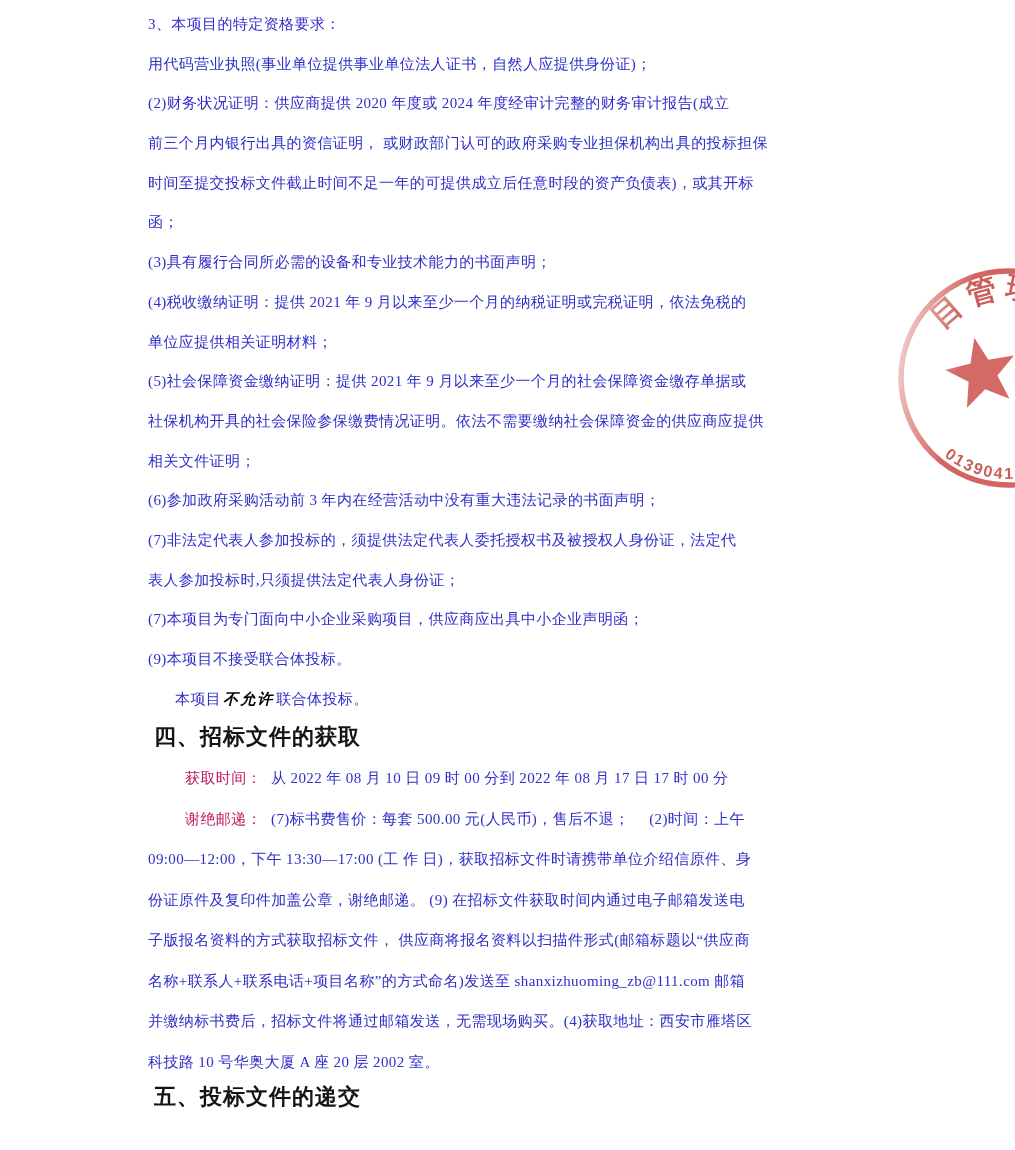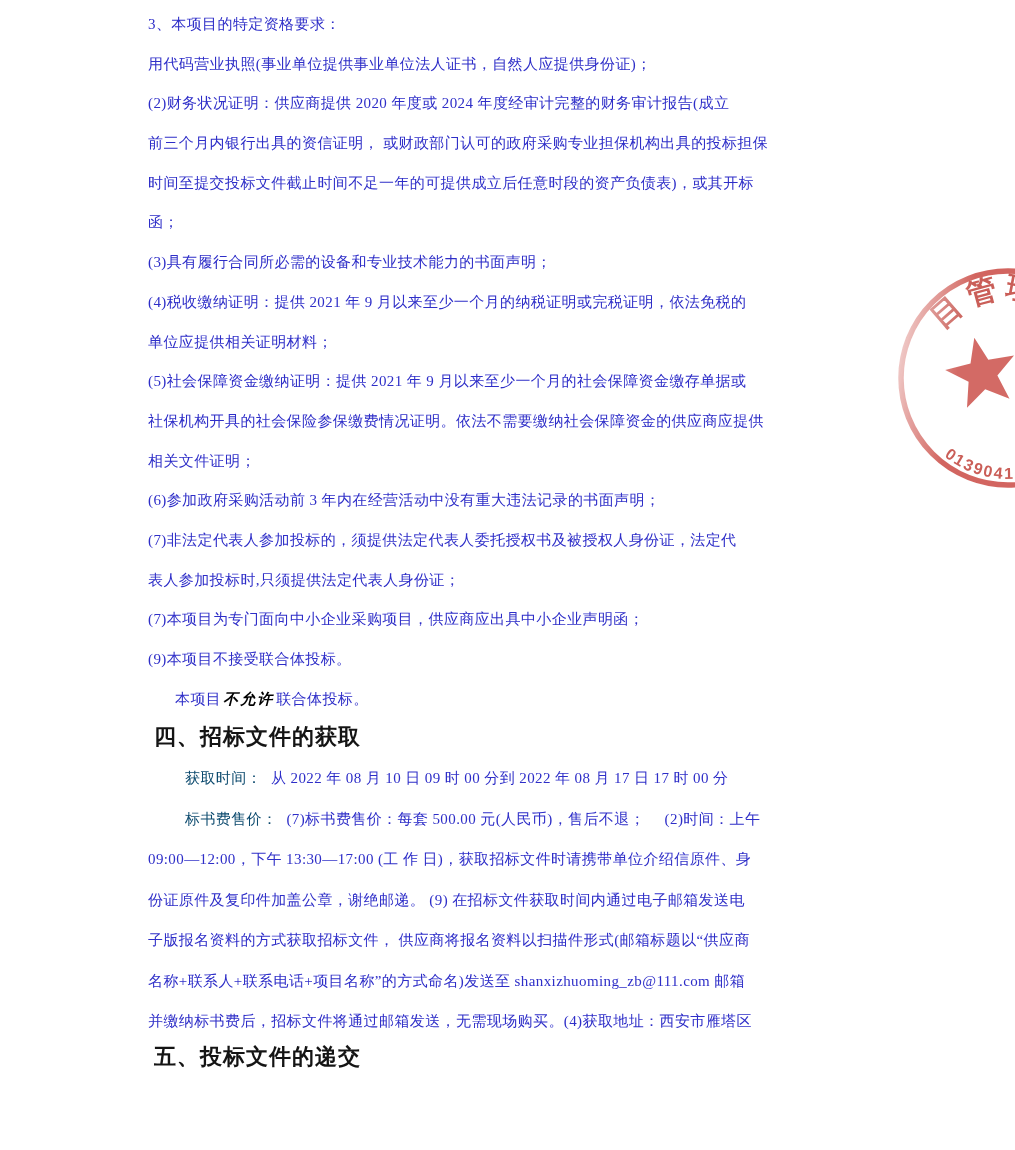--- a/index.html
+++ b/index.html
@@ -18,21 +18,21 @@
   .line{
     line-height:39.7px;
     height:39.7px;
     white-space:nowrap;
     font-size:15px;
     letter-spacing:0.4px;
     color:#2e2ec8;
   }
   .sec4 .line{line-height:40.5px;height:40.5px;}
   .blue{color:#2e2ec8;}
-  .label{color:#0c4a6e;}
+  .label{color:#be185d;}
   .ind{padding-left:37px;}
   .note{padding-left:27px;}
   .emph{
     font-style:italic;
     font-weight:bold;
     letter-spacing:2px;
     padding:0 2px;
     color:#000000;
   }
   .gap{padding-left:9px;}
@@ -102,34 +102,35 @@
       <div class="line blue">(9)本项目不接受联合体投标。</div>
     </section>
 
   <div class="line blue note"><span>本项目</span><em class="emph">不允许</em><span>联合体投标。</span></div>
 
   <h2 class="heading h4">四、招标文件的获取</h2>
 
   <section class="sec4">
     <div class="line"><span class="label ind">获取时间：</span><span class="blue gap">从 2022 年 08 月 10 日 09 时 00 分到 2022 年 08 月 17 日 17 时 00 分</span></div>
 
-    <div class="line"><span class="label ind">标书费售价：</span><span class="blue gap">(7)标书费售价：每套 500.00 元(人民币)，售后不退；　 (2)时间：上午</span></div>
+    <div class="line"><span class="label ind">谢绝邮递：</span><span class="blue gap">(7)标书费售价：每套 500.00 元(人民币)，售后不退；　 (2)时间：上午</span></div>
 
     <div>
 
         <div class="line blue">09:00—12:00，下午 13:30—17:00 (工 作 日)，获取招标文件时请携带单位介绍信原件、身</div>
 
         <div class="line blue">份证原件及复印件加盖公章，谢绝邮递。 (9) 在招标文件获取时间内通过电子邮箱发送电</div>
 
         <div class="line blue">子版报名资料的方式获取招标文件， 供应商将报名资料以扫描件形式(邮箱标题以“供应商</div>
 
         <div class="line blue">名称+联系人+联系电话+项目名称”的方式命名)发送至 shanxizhuoming_zb@111.com 邮箱</div>
 
         <div class="line blue">并缴纳标书费后，招标文件将通过邮箱发送，无需现场购买。(4)获取地址：西安市雁塔区</div>
 
+        <div class="line blue">科技路 10 号华奥大厦 A 座 20 层 2002 室。</div>
       </div>
   </section>
 
   <h2 class="heading h5">五、投标文件的递交</h2>
 
 </main>
 
 <svg class="stamp" viewBox="0 0 135 250" xmlns="http://www.w3.org/2000/svg">
   <defs>
     <path id="arcTop" d="M 48 125 A 80 80 0 0 1 208 125" fill="none"></path>

